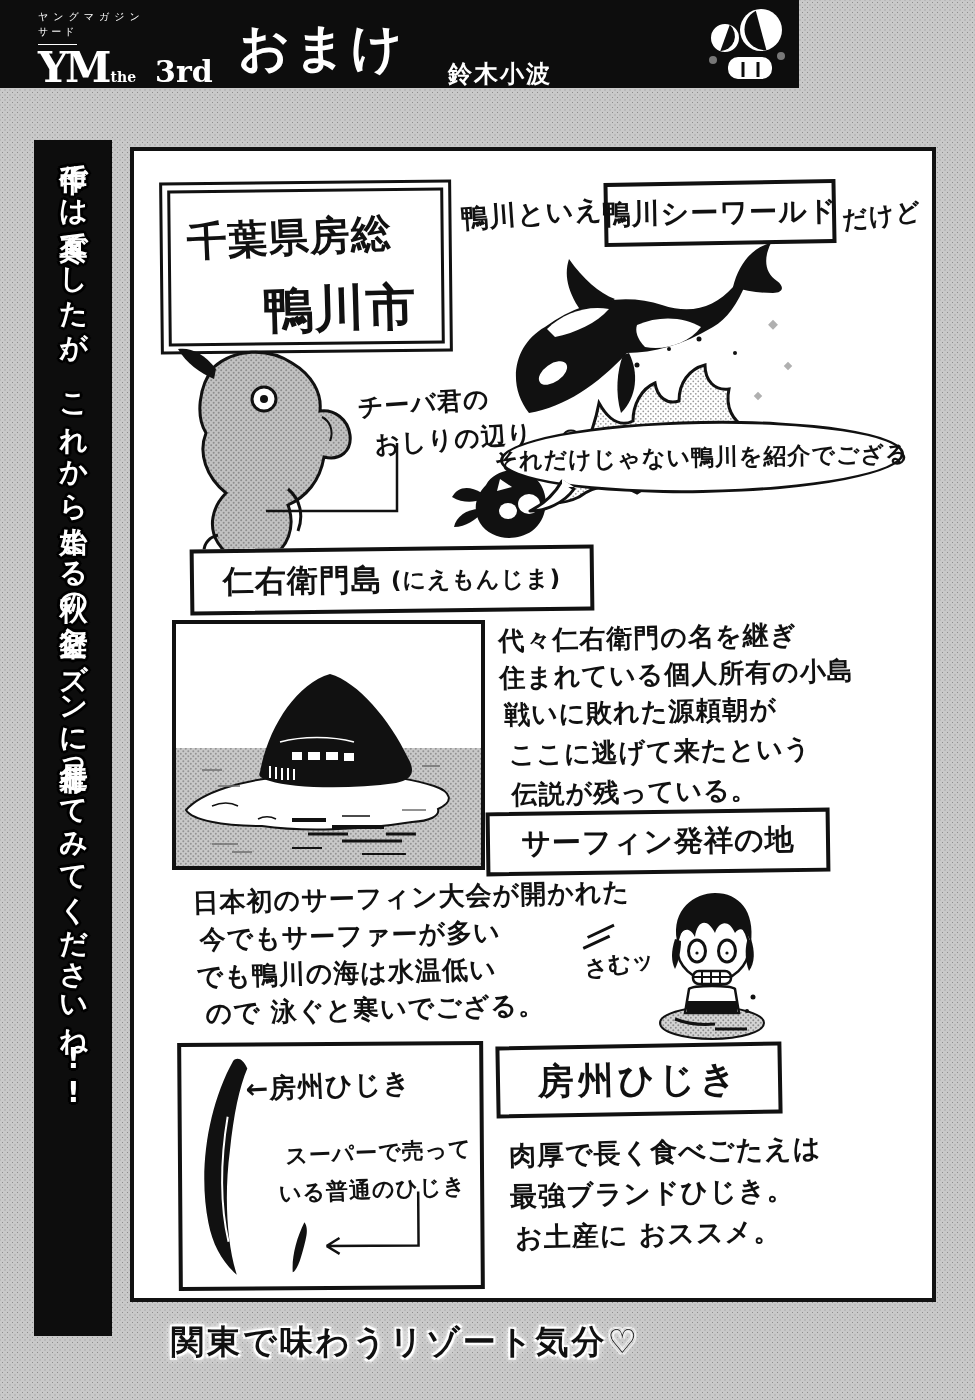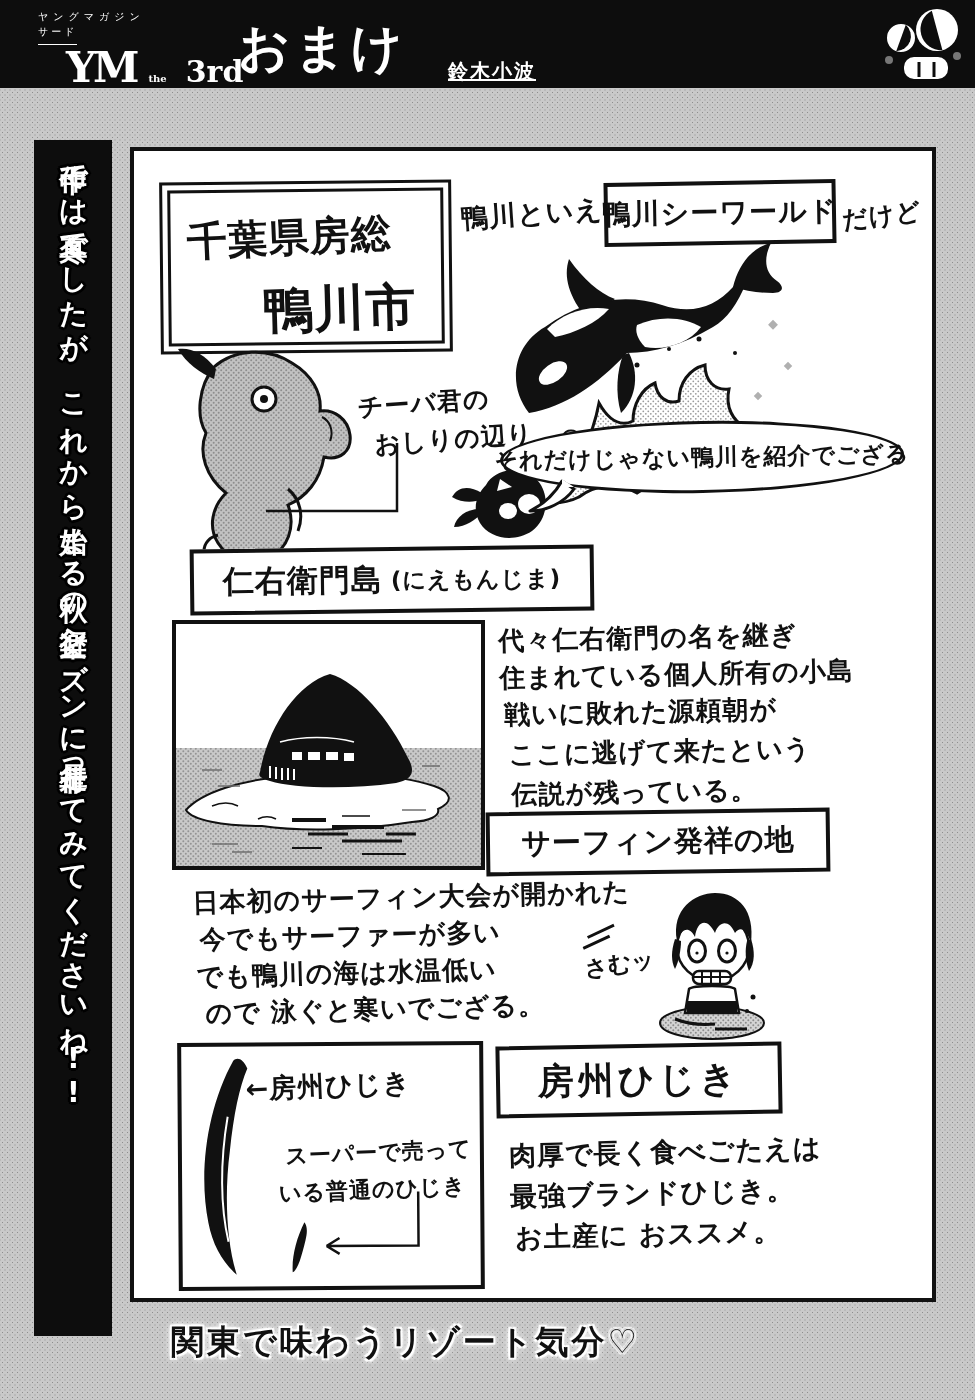--- a/index.html
+++ b/index.html
@@ -4,31 +4,31 @@
 <style>
   html,body{margin:0;padding:0;}
   .page{
     position:relative;width:975px;height:1400px;overflow:hidden;
     font-family:"DejaVu Sans",sans-serif;color:#111;
     background-color:#c9c9c9;
     background-image:radial-gradient(#8e8e8e 24%,transparent 26%),radial-gradient(#8e8e8e 24%,transparent 26%);
     background-size:5px 5px;background-position:0 0,2.5px 2.5px;
   }
   
-  .topbar{position:absolute;left:0;top:0;width:975px;height:88px;background:#0d0d0d;color:#fff;}
+  .topbar{position:absolute;left:0;top:0;width:799px;height:88px;background:#0d0d0d;color:#fff;}
   .logo{position:absolute;left:38px;top:12px;line-height:1;}
   .furi{font-size:10px;letter-spacing:5px;color:#fff;}
   .furi2{letter-spacing:3px;border-bottom:1px solid #fff;display:inline-block;padding-bottom:7px;}
   .lmain{margin-top:2px;font-family:"DejaVu Serif",serif;font-weight:900;}
-  .ym{font-size:42px;letter-spacing:-3px;margin-left:28px;}
-  .the{font-size:10px;margin-left:12px;}
+  .ym{font-size:42px;letter-spacing:-3px;}
+  .the{font-size:14px;margin-left:2px;}
   .rd{font-size:30px;margin-left:19px;}
   .omake{position:absolute;left:238px;top:14px;font-size:51px;font-weight:900;letter-spacing:4px;text-align:center;}
   .series-title{position:absolute;left:428px;top:14px;font-size:37px;font-weight:900;letter-spacing:1px;white-space:nowrap;}
-  .author{position:absolute;left:448px;top:58px;font-size:20px;font-weight:700;letter-spacing:2px;text-decoration:underline;}
+  .author{position:absolute;left:448px;top:58px;font-size:24px;font-weight:700;letter-spacing:2px;}
   .mascot{position:absolute;right:10px;top:4px;}
   
   .side-banner{
     position:absolute;left:34px;top:140px;width:78px;height:1196px;background:#0d0d0d;
     display:flex;align-items:flex-start;justify-content:center;
   }
   .side-text{
     writing-mode:vertical-rl;text-orientation:upright;
     font-size:28px;font-weight:900;color:#fff;line-height:78px;letter-spacing:1px;
     text-shadow:3px 0 0 #000,-3px 0 0 #000,0 3px 0 #000,0 -3px 0 #000,

